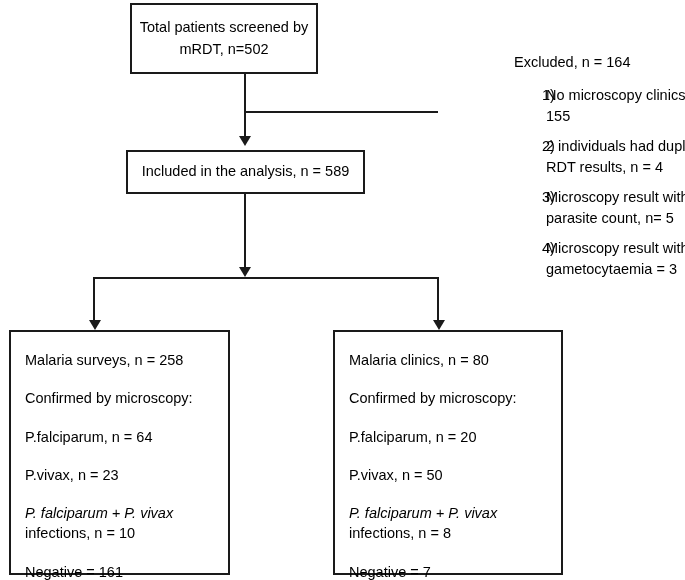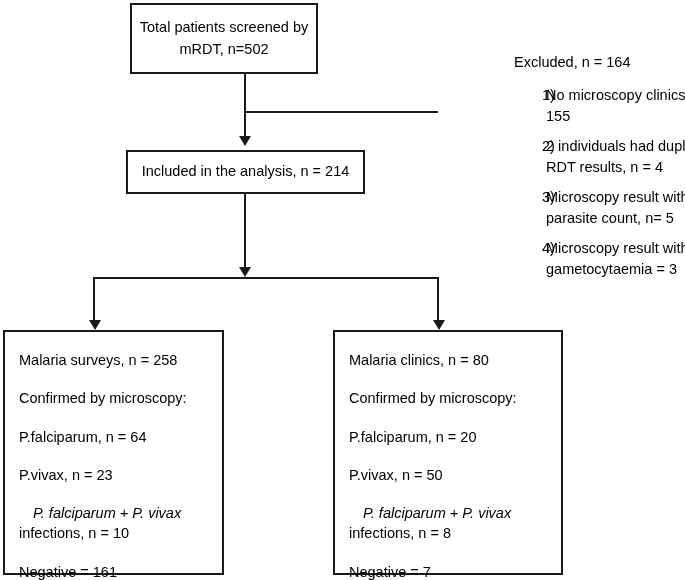--- a/index.html
+++ b/index.html
@@ -49,40 +49,39 @@
     white-space: nowrap;
   }
   .list-line.tight {
     margin-bottom: 0px;
   }
   .list-line.last {
     margin-bottom: 0;
   }
   .ital {
     font-style: italic;
-    margin-left: 14px;
   }
 
   
   #box-screened {
     left: 130px;
     top: 3px;
     width: 188px;
     height: 71px;
   }
   
   #box-included {
     left: 126px;
     top: 150px;
     width: 239px;
     height: 44px;
   }
   
   #box-surveys {
-    left: 3px;
+    left: 9px;
     top: 330px;
     width: 221px;
     height: 245px;
   }
   #box-clinics {
     left: 333px;
     top: 330px;
     width: 230px;
     height: 245px;
   }
@@ -198,21 +197,21 @@
     <div class="excl-item">
       <div class="excl-marker">4)</div>
       <div class="excl-text">
         <div>Microscopy result with only</div>
         <div>gametocytaemia  = 3</div>
       </div>
     </div>
   </div>
 
   <div class="node-box centered" id="box-included">
-    <div class="box-line">Included in the analysis, n = 214</div>
+    <div class="box-line">Included in the analysis, n = 589</div>
   </div>
 
   <div class="vline" id="trunk-2"></div>
   <div class="arrowhead" id="trunk-2-head"></div>
   <div class="hline" id="split-bar"></div>
   <div class="vline" id="split-left"></div>
   <div class="arrowhead" id="split-left-head"></div>
   <div class="vline" id="split-right"></div>
   <div class="arrowhead" id="split-right-head"></div>
 

